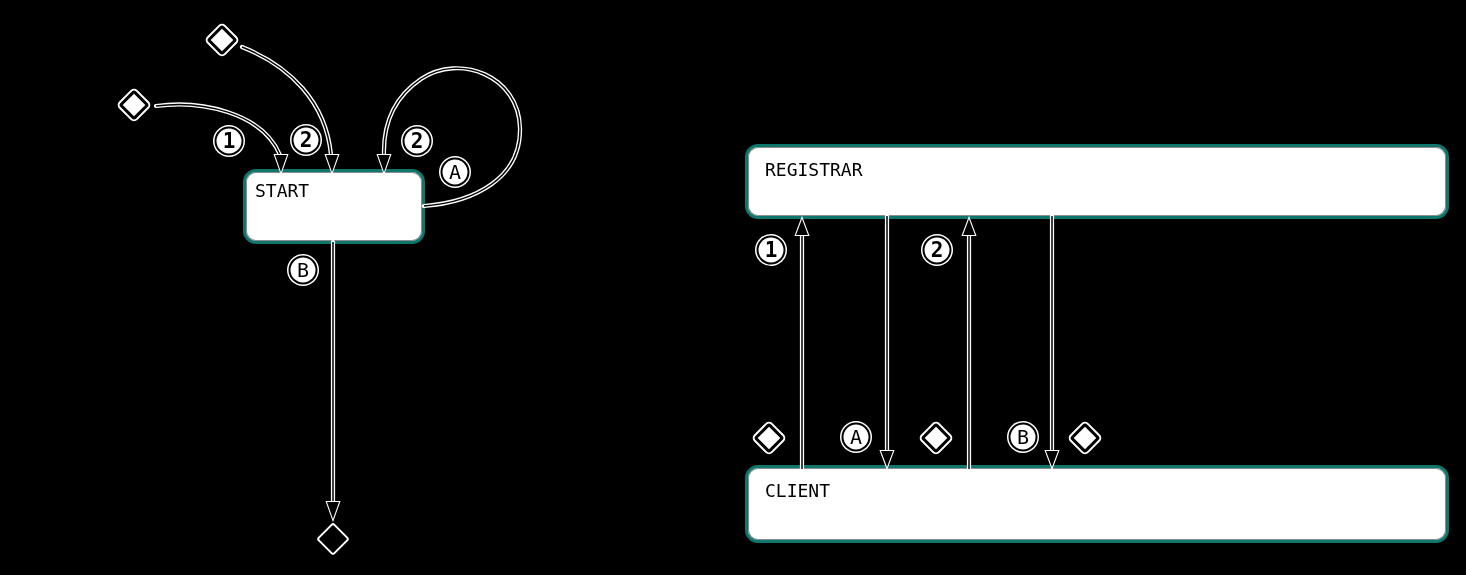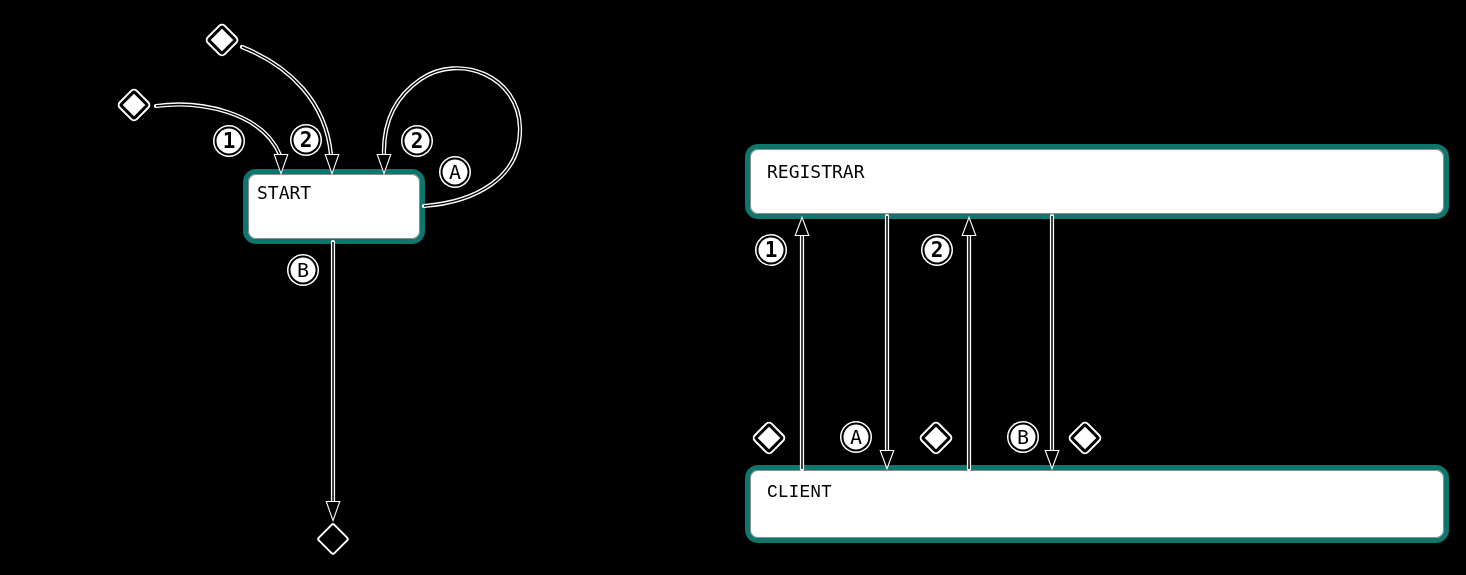--- a/index.html
+++ b/index.html
@@ -25,21 +25,21 @@
     pointer-events: none;
   }
   
   .halo { fill: none; stroke: #ffffff; stroke-width: 4.2; stroke-linecap: round; }
   .core { fill: none; stroke: #000000; stroke-width: 1.5; stroke-linecap: butt; }
   .arrowhead { fill: #000000; stroke: #ffffff; stroke-width: 2.2; paint-order: stroke; }
 
   .node-box {
     position: absolute;
     background: #ffffff;
-    border: 5px solid #0f766e;
+    border: 3px solid #0f766e;
     border-radius: 13px;
     box-shadow: inset 0 0 0 1px #8d8d8d;
     z-index: 1;
     color: #000000;
     font-size: 18px;
     line-height: 1.1;
   }
   .node-box .node-label {
     position: absolute;
     white-space: nowrap;
@@ -91,21 +91,21 @@
 
   <div class="node-box" style="left:243px; top:169px; width:182px; height:75px;">
     <span class="node-label" style="left:9px; top:9px;text-align:center;">START</span>
   </div>
 
   <div class="node-box" style="left:745px; top:144px; width:704px; height:75px;">
     <span class="node-label" style="left:17px; top:13px;">REGISTRAR</span>
   </div>
 
   <div class="node-box" style="left:745px; top:465px; width:704px; height:78px;">
-    <span class="node-label" style="left:17px; top:13px;font-family:Liberation Mono, monospace;">CLIENT</span>
+    <span class="node-label" style="left:17px; top:13px;">CLIENT</span>
   </div>
 
   <svg class="edges-layer" viewBox="0 0 1466 575">
 
     <g>
       <path class="halo" d="M 156,106 C 200,100 262,112 280,155"></path>
       <path class="core" d="M 156,106 C 200,100 262,112 280,155"></path>
       <polygon class="arrowhead" points="281,172 275,155 287,155"></polygon>
     </g>
 

